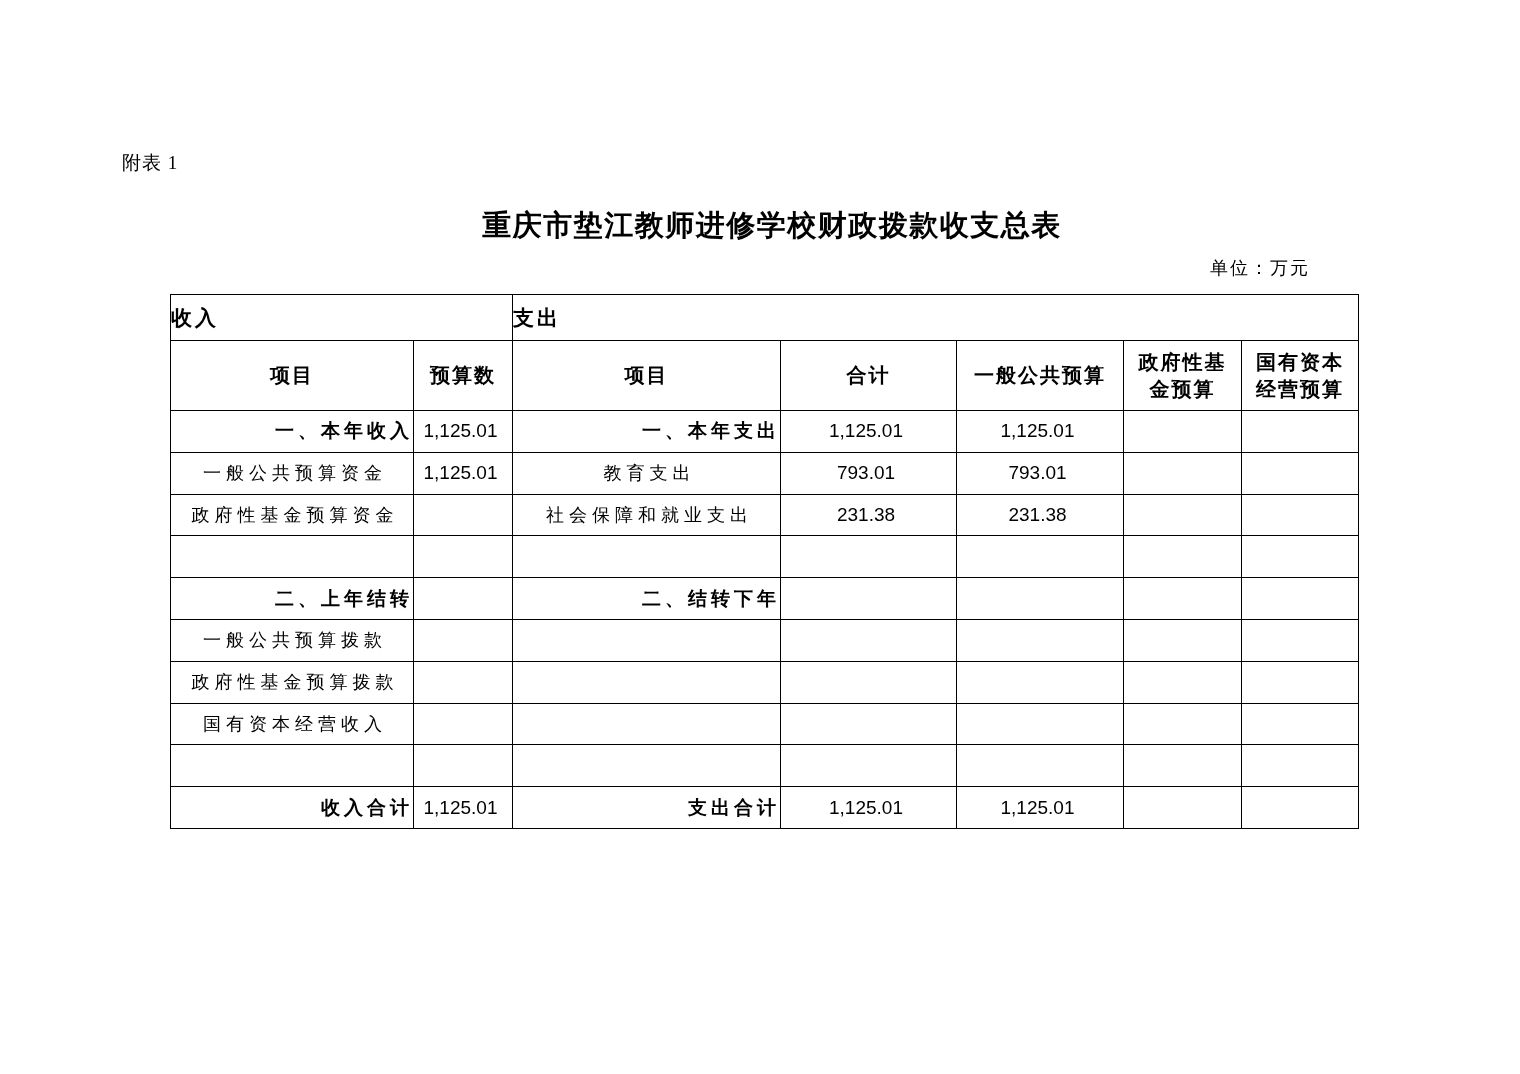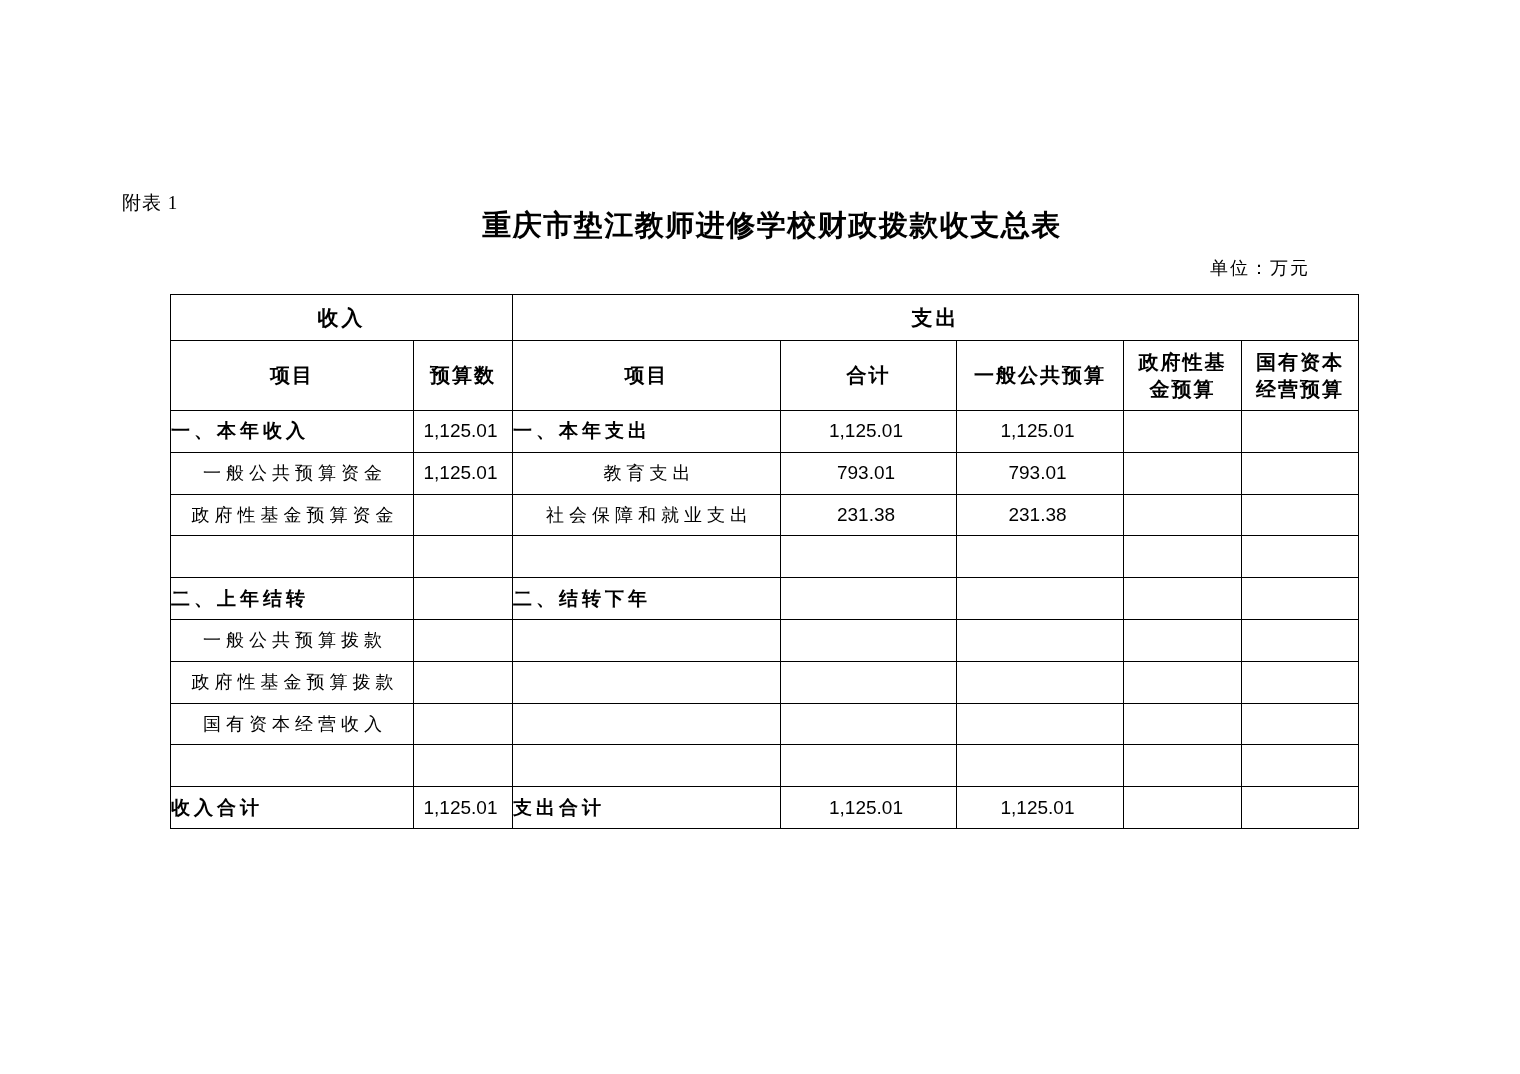--- a/index.html
+++ b/index.html
@@ -12,21 +12,20 @@
     color: #000;
     font-family: "Liberation Serif", serif;
   }
 
   .note {
     position: absolute;
     left: 122px;
     top: 150px;
     font-size: 19px;
     letter-spacing: 1px;
-    margin-top: 40px;
   }
 
   .title {
     position: absolute;
     left: 0;
     top: 194px;
     width: 100%;
     margin: 12px;
     text-align: center;
     font-size: 29px;
@@ -56,21 +55,21 @@
     padding: 0;
     overflow: hidden;
   }
 
   .group-row th {
     height: 46px;
     font-family: "Liberation Sans", sans-serif;
     font-size: 21px;
     font-weight: 700;
     letter-spacing: 3px;
-    text-align: center;
+    text-align: left;
     vertical-align: middle;
   }
 
   .col-row th {
     height: 70px;
     font-family: "Liberation Sans", sans-serif;
     font-size: 20px;
     font-weight: 700;
     letter-spacing: 2px;
     text-align: center;
@@ -95,21 +94,21 @@
   td.num {
     font-family: "Liberation Sans", sans-serif;
     font-size: 19px;
     letter-spacing: 0;
     text-align: center;
     padding-right: 5px;
   }
 
   tr.section td.item {
     font-weight: 700;
-    text-align: left;
+    text-align: right;
     padding-left: 0;
     font-size: 19px;
     letter-spacing: 4px;
   }
 </style>
 </head>
 <body>
 
 <div class="note">附表 1</div>
 <h1 class="title">重庆市垫江教师进修学校财政拨款收支总表</h1>

